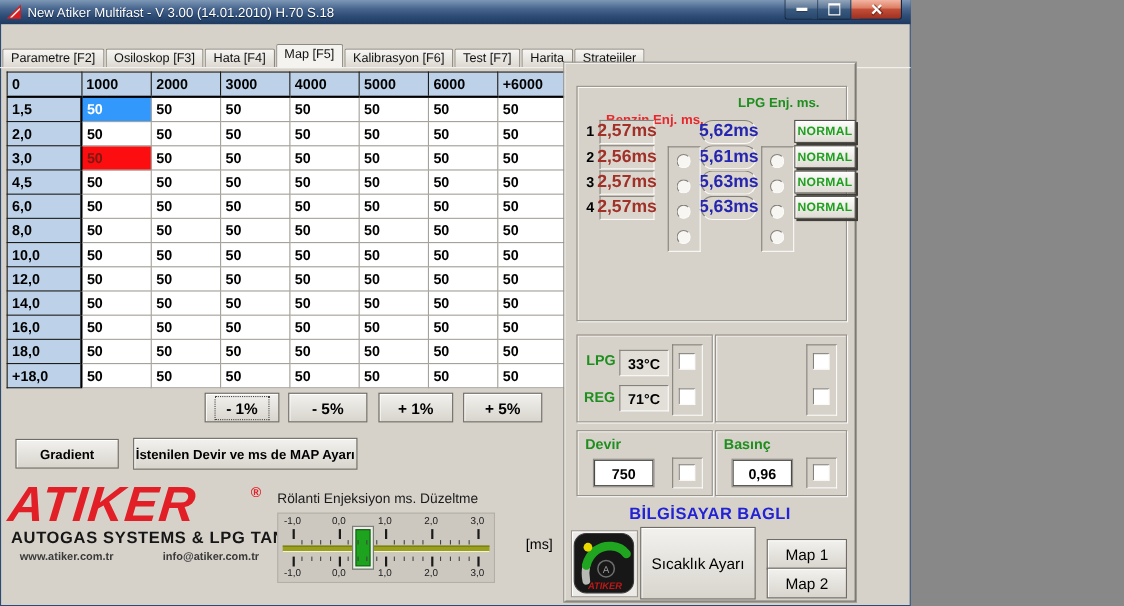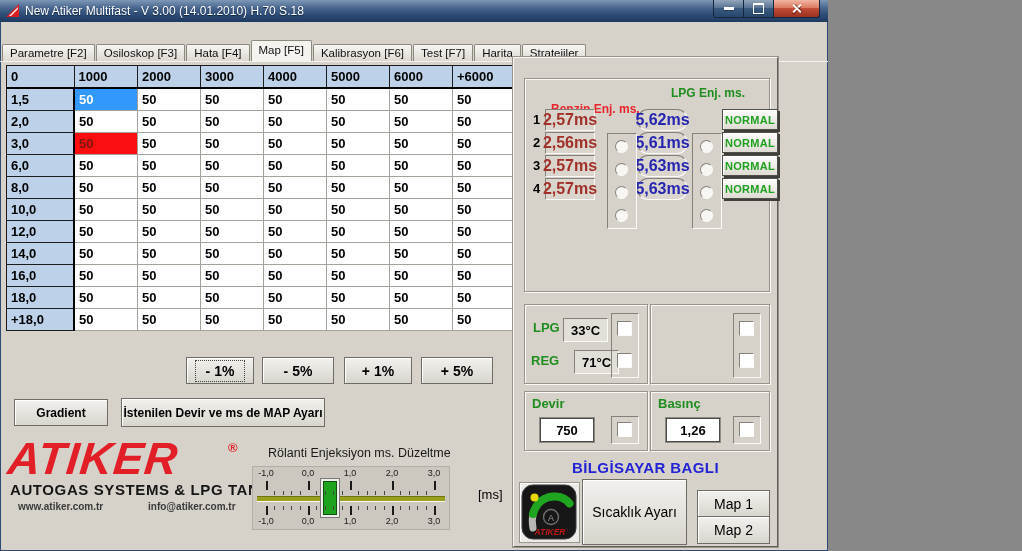--- a/index.html
+++ b/index.html
@@ -64,21 +64,21 @@
   
   .logo-line{position:absolute;left:8px;top:438px;color:var(--logo-red,#e21f26);
     font-size:45px;font-weight:900;font-style:italic;letter-spacing:1px;
     transform:skewX(-6deg);line-height:42px;}
   .logo-reg{position:absolute;left:228px;top:440px;color:var(--logo-red,#e21f26);
     font-size:13px;font-weight:bold;}
   .tagline{position:absolute;left:10px;top:481px;font-size:15px;font-weight:bold;
     letter-spacing:.6px;color:#161616;}
   .weblink{position:absolute;top:501px;font-size:10px;font-weight:bold;color:#3a3a3a;}
   
-  .slider-label{position:absolute;left:268px;top:446px;font-size:12.5px;color:#1a1a1a;}
+  .slider-label{position:absolute;left:252px;top:446px;font-size:12.5px;color:#1a1a1a;}
   .slider-panel{position:absolute;left:252px;top:466px;width:196px;height:62px;
     background:#ccc8c0;border:1px solid #b2afa7;}
   .s-lab{position:absolute;font-size:9px;color:#1a1a1a;transform:translateX(-50%);}
   .tick{position:absolute;background:#1a1a1a;width:2px;}
   .tick.minor{width:1px;background:#444;}
   .s-track{position:absolute;left:4px;right:4px;top:29px;height:4px;background:#9aa01e;
     border-top:1px solid #70740f;border-bottom:1px solid #fbfbf2;}
   .s-thumb{position:absolute;top:12px;width:14px;height:34px;background:#1ea31e;
     border:2px solid #ededeb;outline:1px solid #7b7974;box-shadow:inset 0 0 0 1px #0c520c;}
   .unit-label{position:absolute;left:478px;top:487px;font-size:13px;color:#000;}
@@ -192,20 +192,30 @@
           <td>50</td>
           <td>50</td>
           <td>50</td>
           <td>50</td>
           <td>50</td>
           <td>50</td>
         </tr>
         <tr>
           <th>3,0</th>
           <td class="alarm">50</td>
+          <td>50</td>
+          <td>50</td>
+          <td>50</td>
+          <td>50</td>
+          <td>50</td>
+          <td>50</td>
+        </tr>
+        <tr>
+          <th>4,5</th>
+          <td>50</td>
           <td>50</td>
           <td>50</td>
           <td>50</td>
           <td>50</td>
           <td>50</td>
           <td>50</td>
         </tr>
         <tr>
           <th>6,0</th>
           <td>50</td>
@@ -408,21 +418,21 @@
           <span class="radio" style="top: 29px;"></span>
           <span class="radio" style="top: 52px;"></span>
           <span class="radio" style="top: 75px;"></span>
         </div>
     </div>
 
     <div class="groupbox" style="left:10px;top:246px;width:122px;height:78px;">
       <div class="grp-label" style="left:8px;top:15px;">LPG</div>
       <div class="temp-box" style="left:38px;top:13px;">33°C</div>
       <div class="grp-label" style="left:6px;top:48px;">REG</div>
-      <div class="temp-box" style="left:38px;top:45px;margin-left:11px;">71°C</div>
+      <div class="temp-box" style="left:38px;top:45px;">71°C</div>
       <div class="sunkenp" style="left:86px;top:8px;width:26px;height:63px;">
         <span class="checkbox" style="top:7px;"></span>
         <span class="checkbox" style="top:39px;"></span>
       </div>
     </div>
 
     <div class="groupbox" style="left:136px;top:246px;width:118px;height:78px;">
       <div class="sunkenp" style="left:82px;top:8px;width:26px;height:63px;">
         <span class="checkbox" style="top:7px;"></span>
         <span class="checkbox" style="top:39px;"></span>
@@ -432,21 +442,21 @@
     <div class="groupbox" style="left:10px;top:333px;width:122px;height:58px;">
       <div class="grp-label" style="left:7px;top:4px;">Devir</div>
       <div class="meas-box" style="left:15px;top:26px;">750</div>
       <div class="sunkenp" style="left:86px;top:24px;width:26px;height:26px;">
         <span class="checkbox" style="top:5px;"></span>
       </div>
     </div>
 
     <div class="groupbox" style="left:136px;top:333px;width:118px;height:58px;">
       <div class="grp-label" style="left:7px;top:4px;">Basınç</div>
-      <div class="meas-box" style="left:15px;top:26px;">1,26</div>
+      <div class="meas-box" style="left:15px;top:26px;">0,96</div>
       <div class="sunkenp" style="left:82px;top:24px;width:26px;height:26px;">
         <span class="checkbox" style="top:5px;"></span>
       </div>
     </div>
 
     <div class="status-conn">BİLGİSAYAR BAGLI</div>
 
     <div class="gauge-btn">
       <svg width="56" height="56" viewBox="0 0 56 56">
         <rect x="1" y="1" width="54" height="54" rx="11" fill="#171717" stroke="#3c3c3c"></rect>

